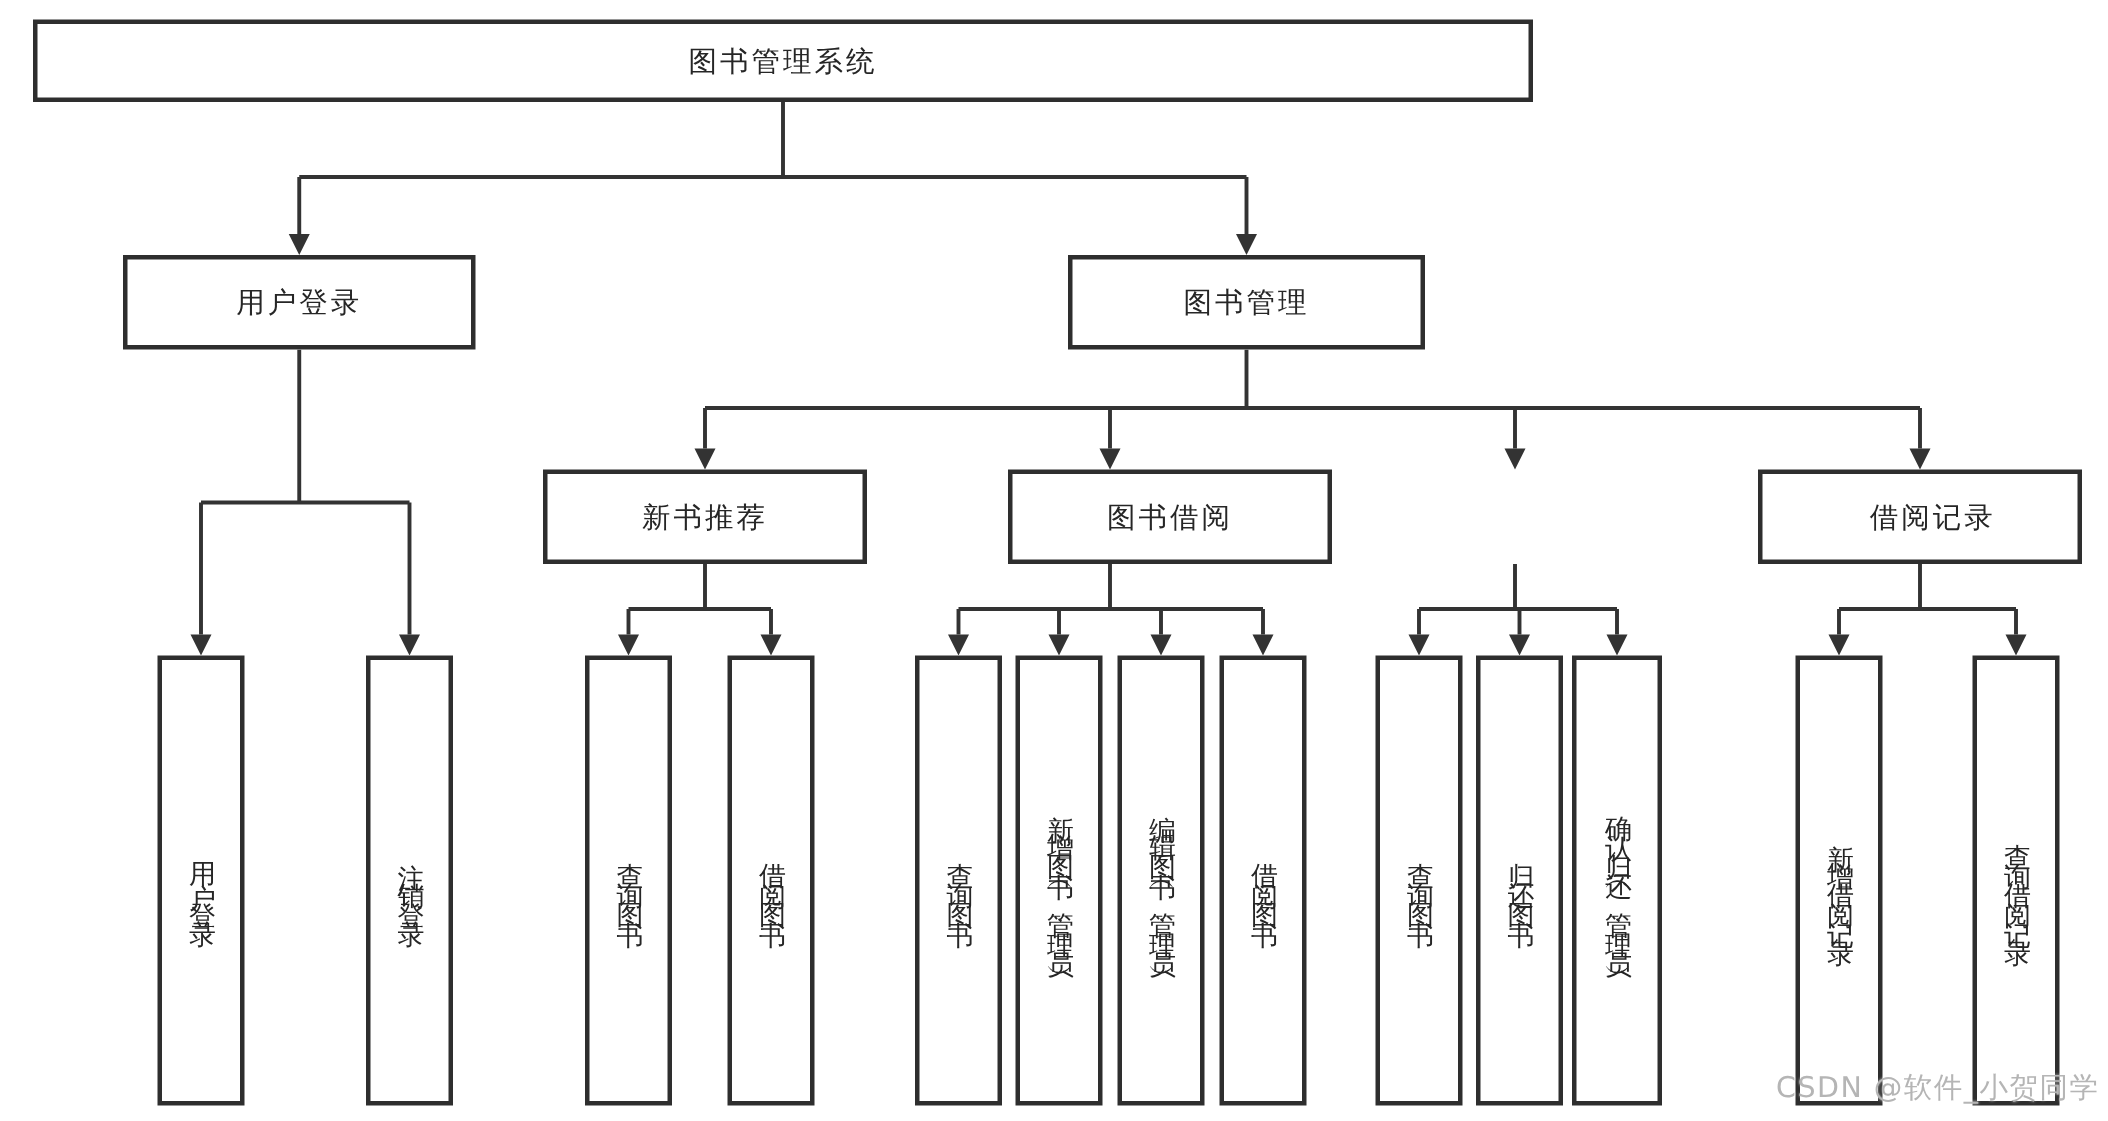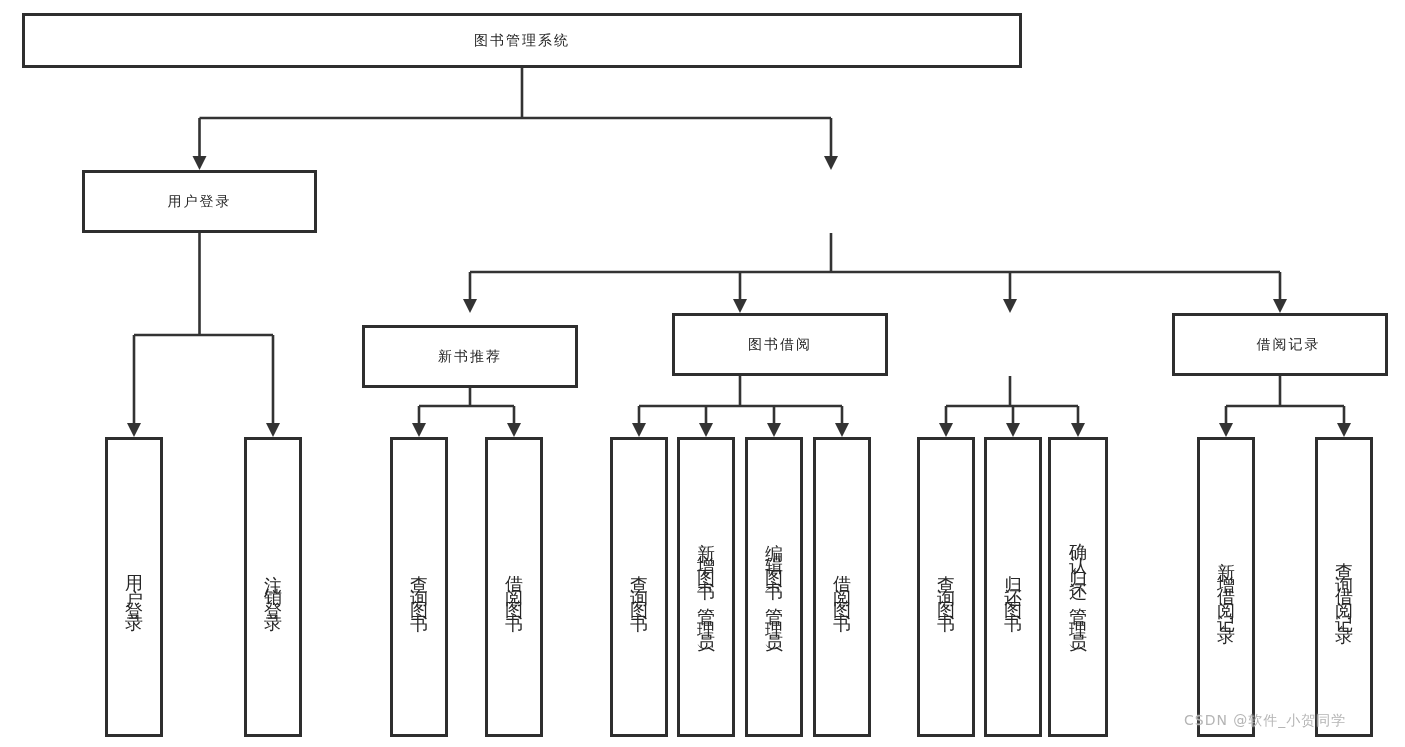--- a/index.html
+++ b/index.html
@@ -8,28 +8,28 @@
     font-family:"DejaVu Sans","Liberation Sans",sans-serif;overflow:hidden;
   }
   .connectors{position:absolute;left:0;top:0;width:1405px;height:747px;pointer-events:none;}
   .connectors path{stroke:#333333;stroke-width:2.6;fill:none;}
   .connectors polygon{fill:#333333;stroke:none;}
   .node{
     position:absolute;border:3px solid #2e2e2e;background:#ffffff;
     display:flex;align-items:center;justify-content:center;
     color:#262626;box-sizing:border-box;
   }
-  .h-node{font-size:14px;letter-spacing:2px;white-space:nowrap;}
+  .h-node{font-size:19px;letter-spacing:2px;white-space:nowrap;}
   .v-node span{
     writing-mode:vertical-rl;text-orientation:mixed;
     font-size:18px;letter-spacing:13px;line-height:1;white-space:nowrap;
   }
   .watermark{
     position:absolute;left:1184px;top:712px;
-    font-size:14px;color:#b5b5b5;letter-spacing:1px;white-space:nowrap;
+    font-size:19px;color:#b5b5b5;letter-spacing:1px;white-space:nowrap;
     text-shadow:0 0 2px rgba(255,255,255,.8);z-index:5;
   }
 </style>
 </head>
 <body>
 
 <div class="canvas">
 
   <svg class="connectors" viewBox="0 0 1405 747">
 
@@ -63,22 +63,23 @@
     <polygon points="1071,423 1085,423 1078,437"></polygon>
 
     <path d="M1280 376 V406 M1226 406 H1344 M1226 406 V423 M1344 406 V423"></path>
     <polygon points="1219,423 1233,423 1226,437"></polygon>
     <polygon points="1337,423 1351,423 1344,437"></polygon>
   </svg>
 
   <div class="node h-node" style="left:22px;top:13px;width:1000px;height:55px;">图书管理系统</div>
 
   <div class="node h-node" style="left:82px;top:170px;width:235px;height:63px;">用户登录</div>
+  <div class="node h-node" style="left:712px;top:170px;width:238px;height:63px;">图书管理</div>
 
-  <div class="node h-node" style="left:362px;top:313px;width:216px;height:63px;margin-top:12px;">新书推荐</div>
+  <div class="node h-node" style="left:362px;top:313px;width:216px;height:63px;">新书推荐</div>
   <div class="node h-node" style="left:632px;top:313px;width:216px;height:63px;margin-left:40px;">图书借阅</div>
   <div class="node h-node" style="left:1172px;top:313px;width:216px;height:63px;padding-left:17px;">借阅记录</div>
 
   <div class="node v-node" style="left:105px;top:437px;width:58px;height:300px;">
     <span>用户登录</span>
     </div>
   <div class="node v-node" style="left:244px;top:437px;width:58px;height:300px;">
     <span>注销登录</span>
     </div>
 

